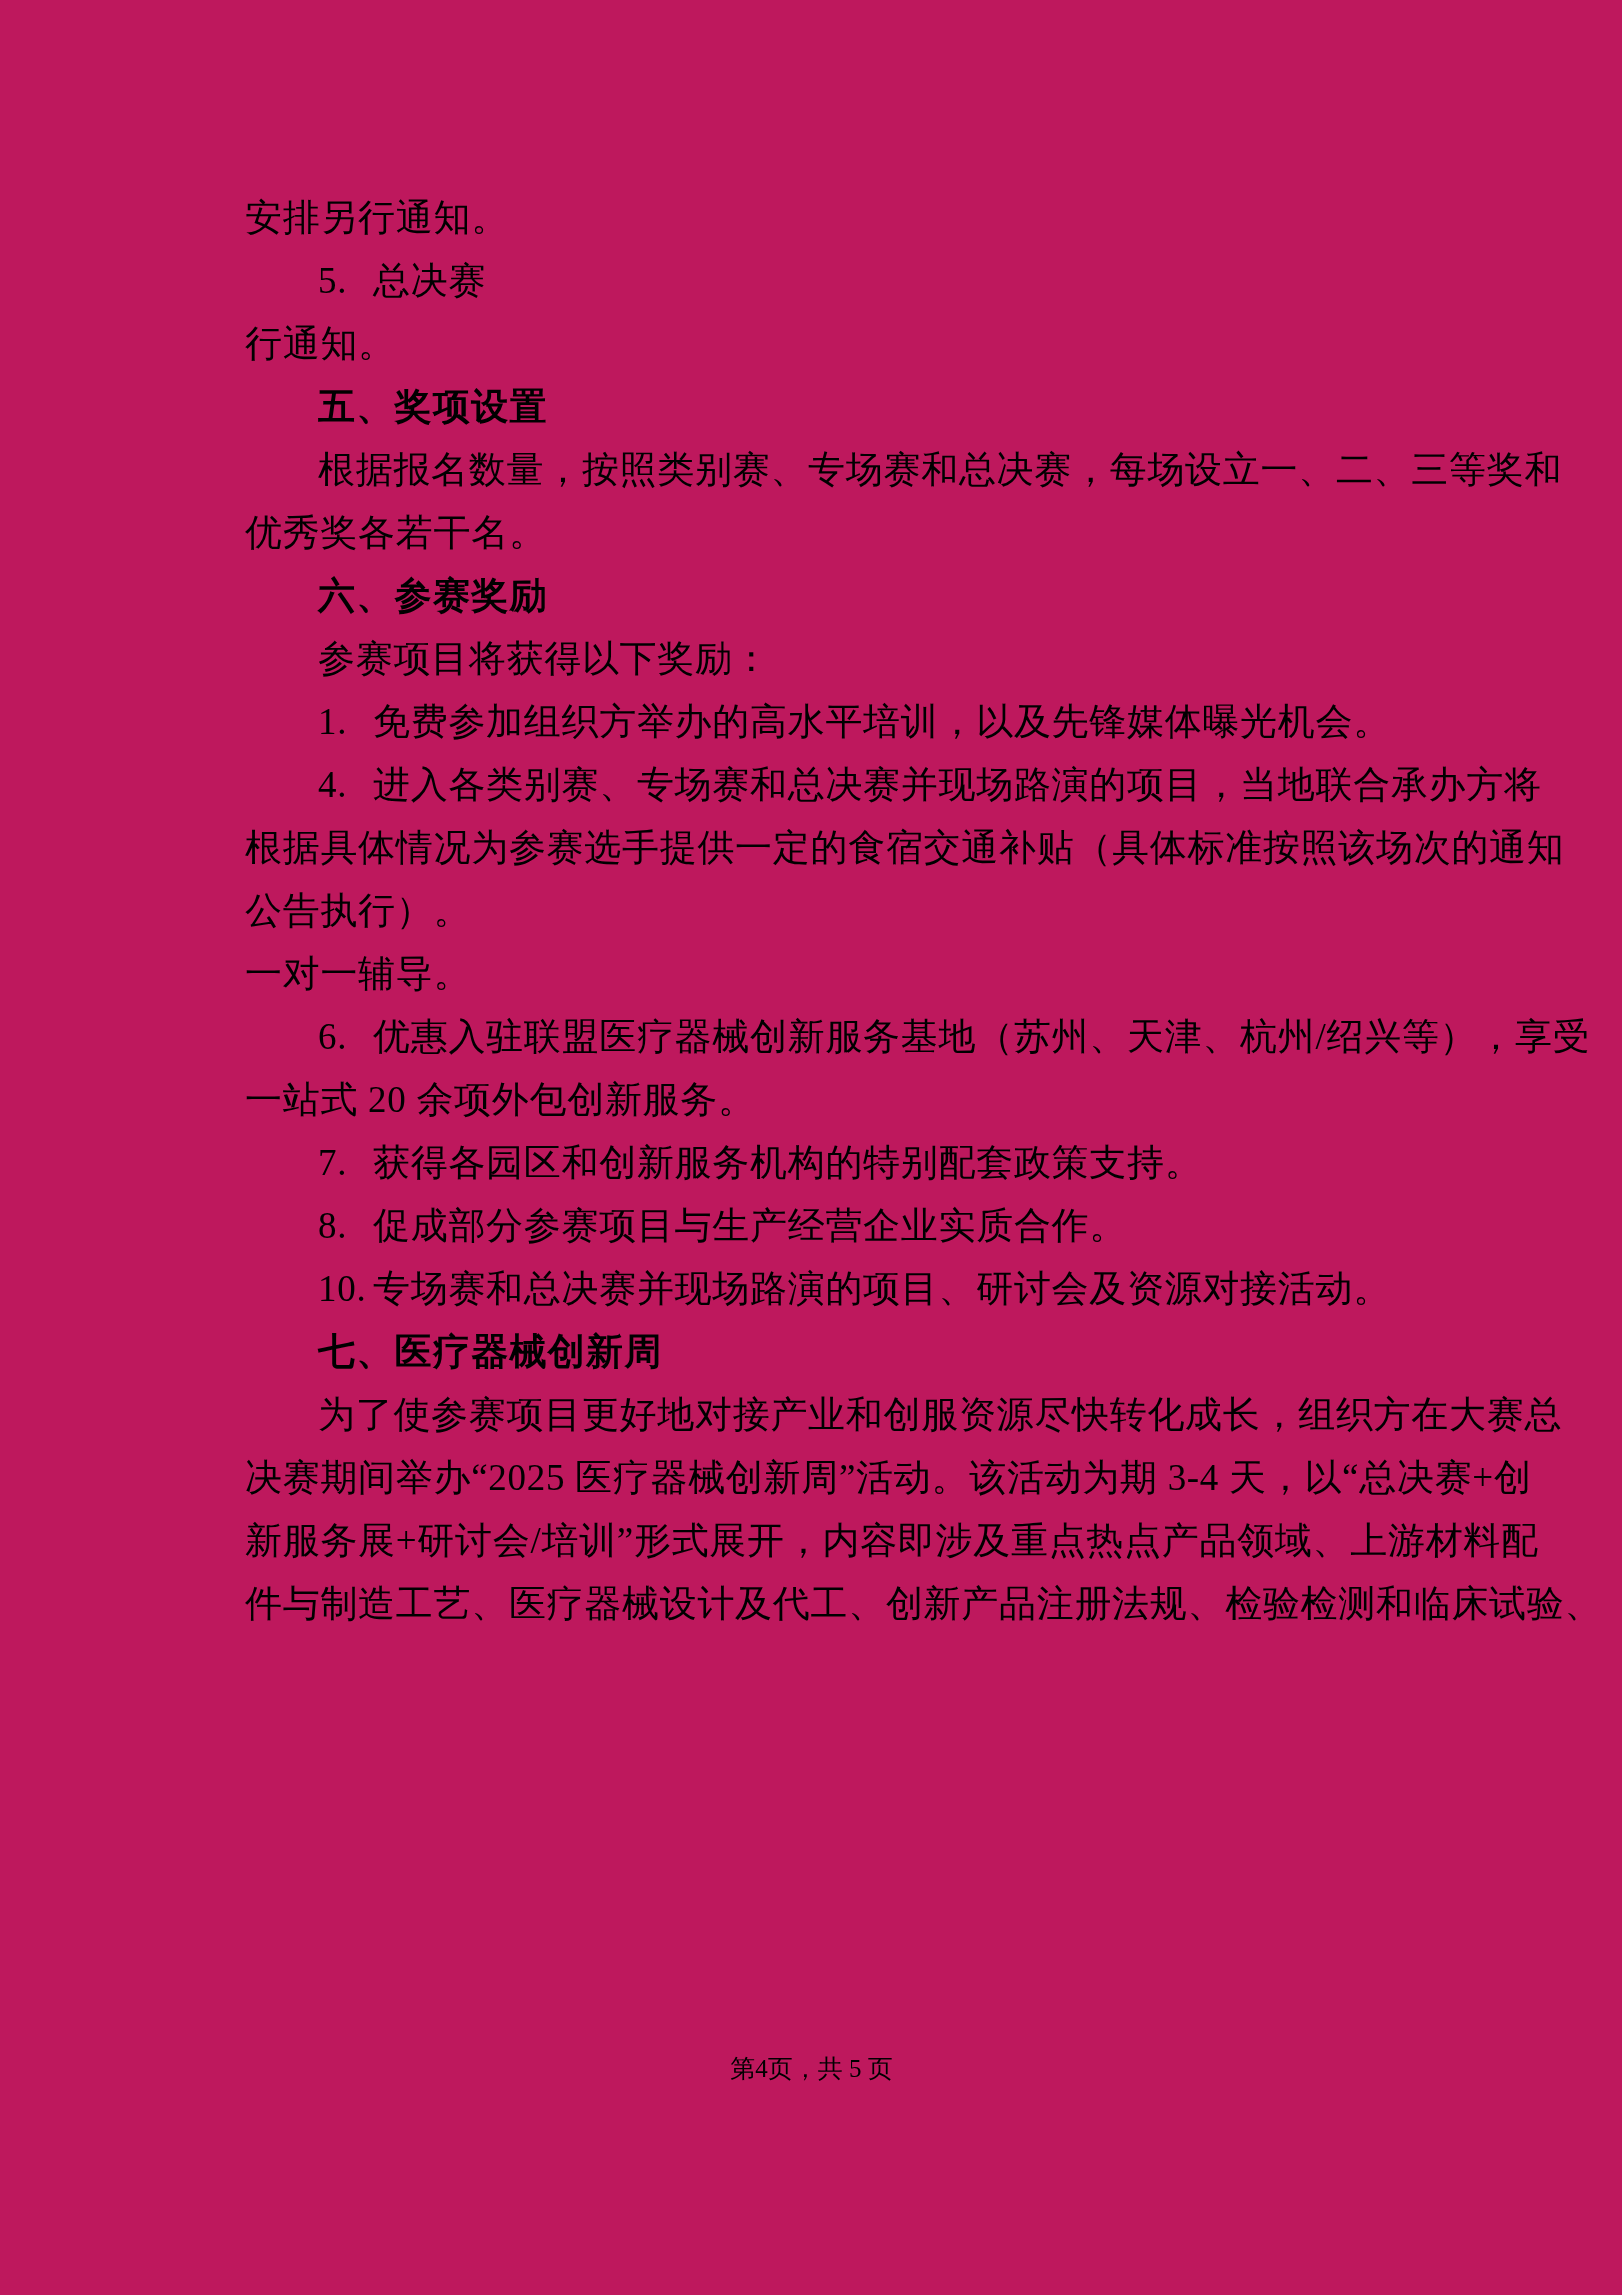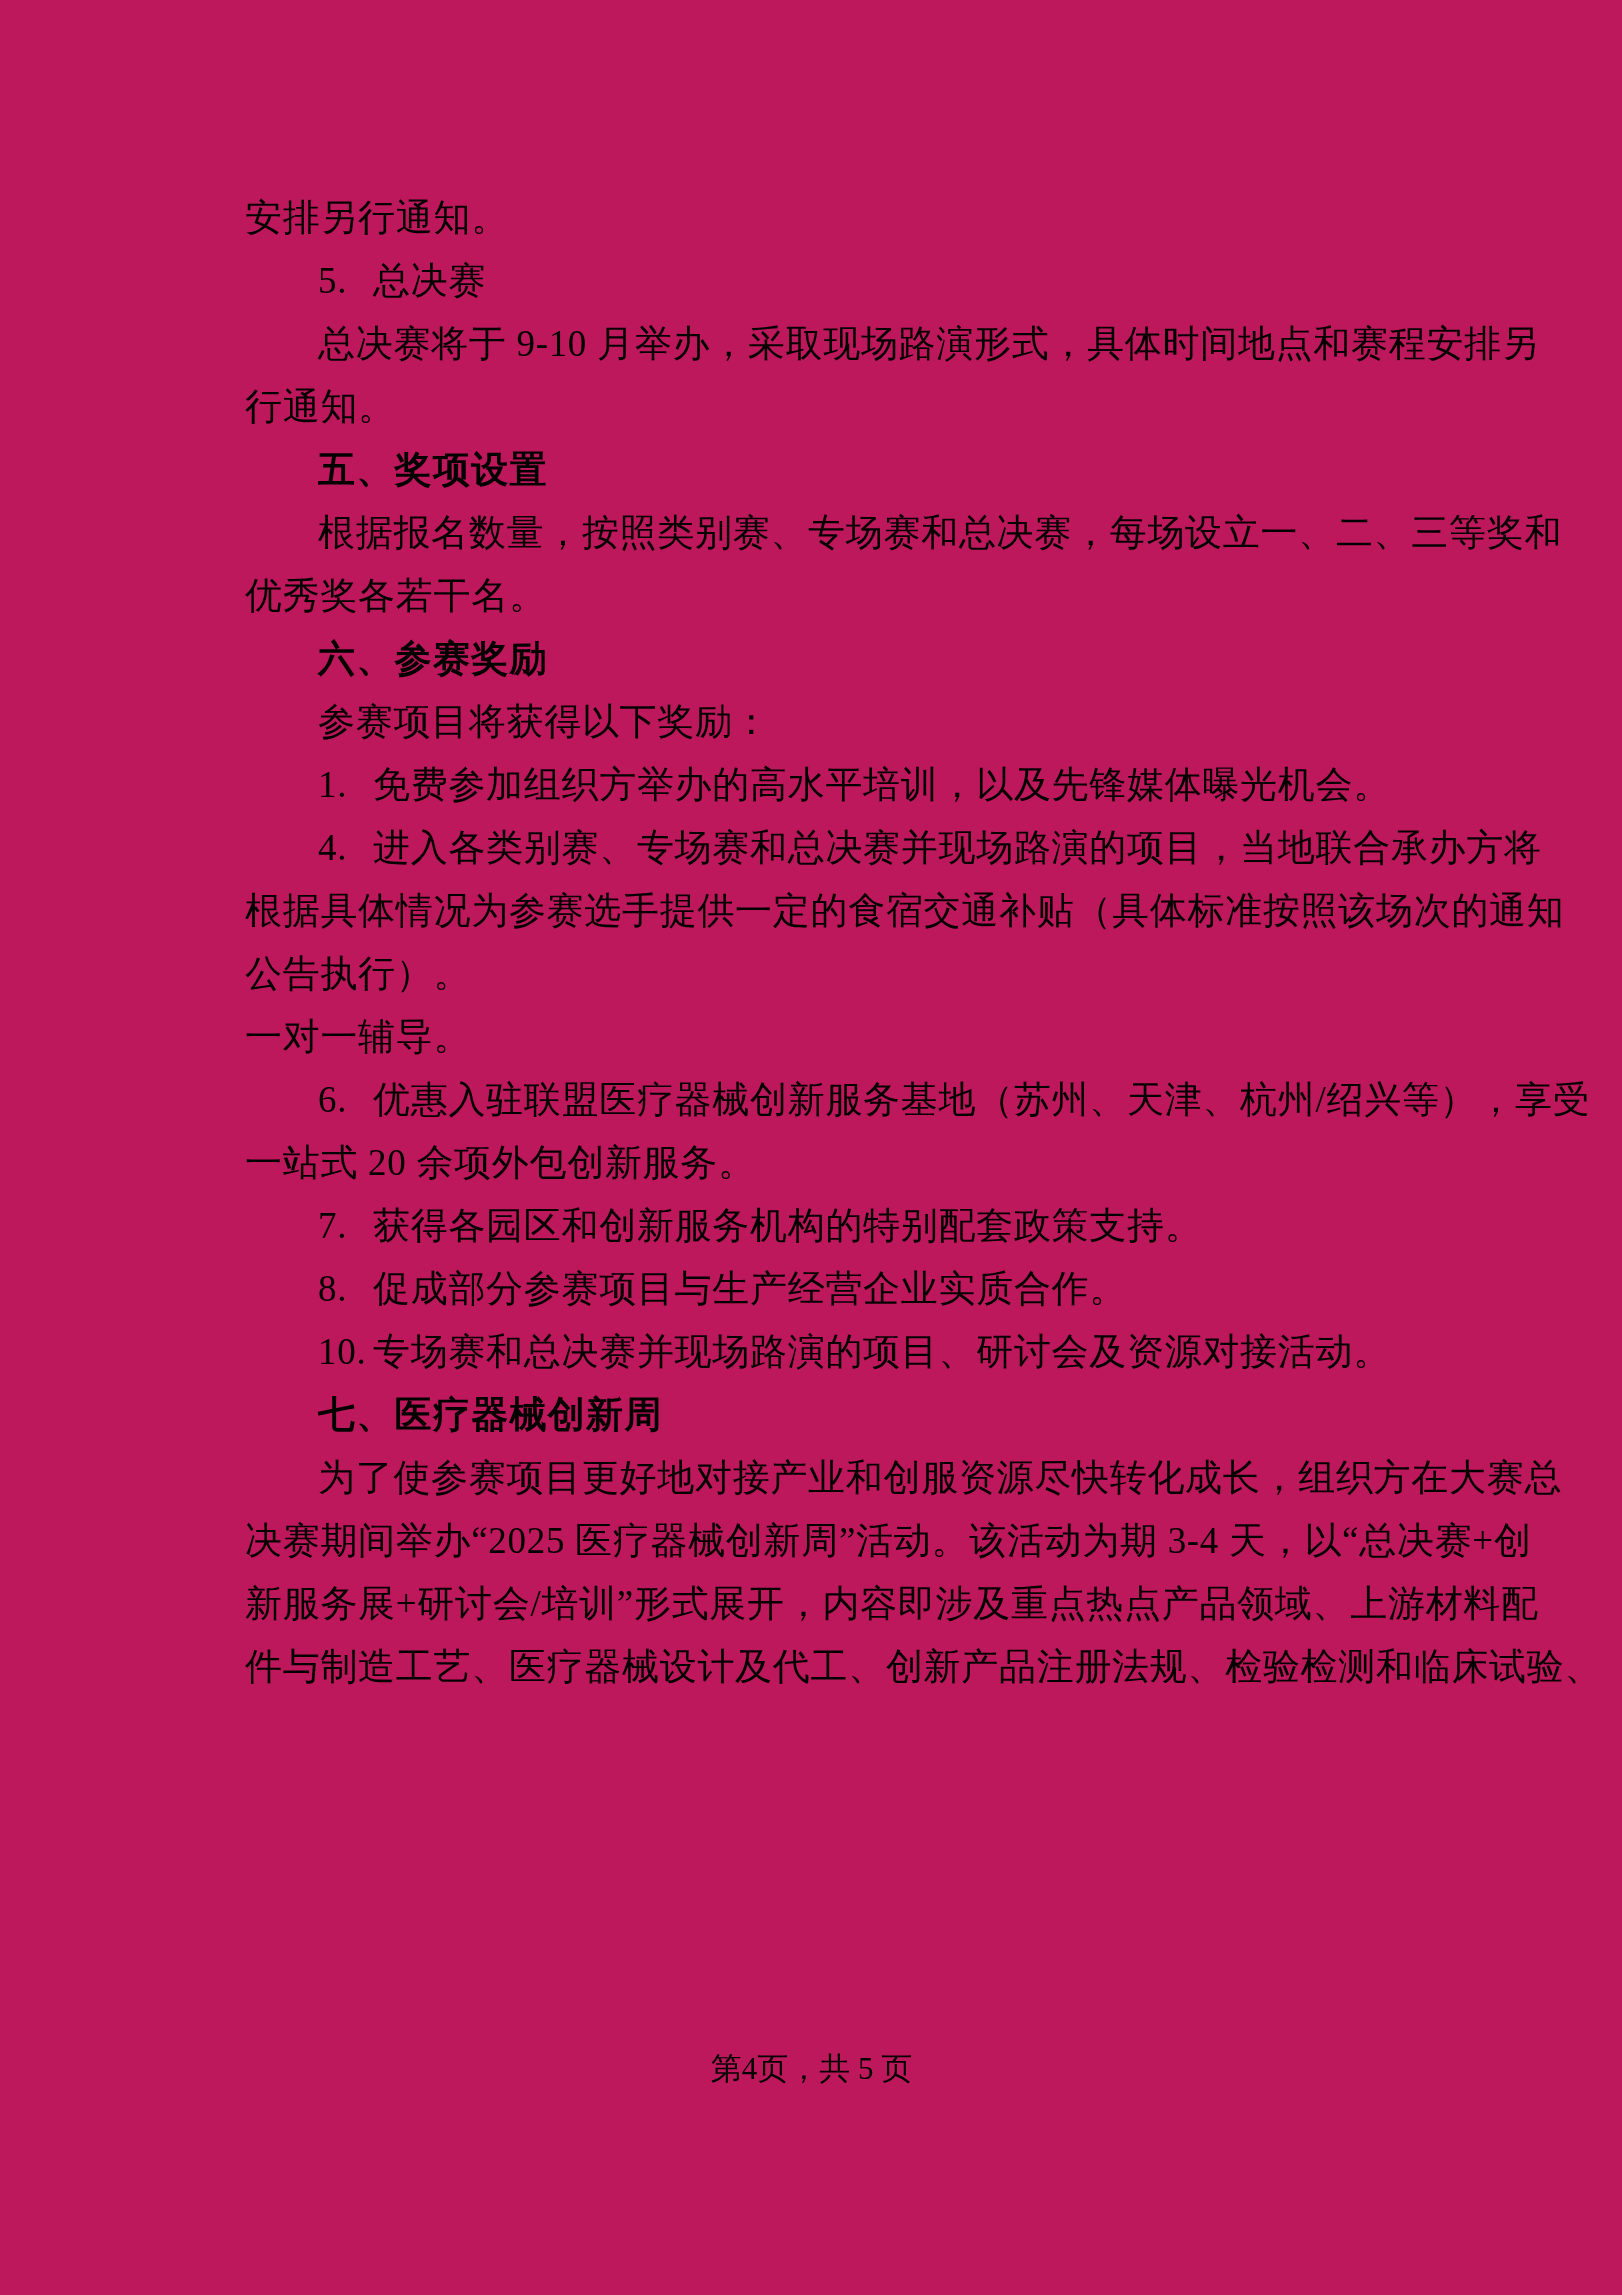--- a/index.html
+++ b/index.html
@@ -44,40 +44,37 @@
   .line.list .num {
     display: inline-block;
     min-width: 55px;
   }
   .footer {
     position: absolute;
     top: 2052px;
     left: 0;
     width: 100%;
     text-align: center;
-    font-size: 31px;
+    font-size: 25px;
     line-height: 33px;
     color: #000000;
   }
 </style>
 </head>
 <body>
 
 <div class="page">
 
   <div class="content">
 
   <div class="line">
         <span class="txt">安排另行通知。</span>
       </div>
       <div class="line list">
         <span class="num">5.</span><span class="txt">总决赛</span>
-      </div>
-      <div class="line indent">
-        <span class="txt">总决赛将于 9-10 月举办，采取现场路演形式，具体时间地点和赛程安排另</span>
       </div>
       <div class="line">
         <span class="txt">行通知。</span>
       </div>
       <div class="line heading">
         <span class="txt">五、奖项设置</span>
       </div>
       <div class="line indent">
         <span class="txt">根据报名数量，按照类别赛、专场赛和总决赛，每场设立一、二、三等奖和</span>
       </div>

